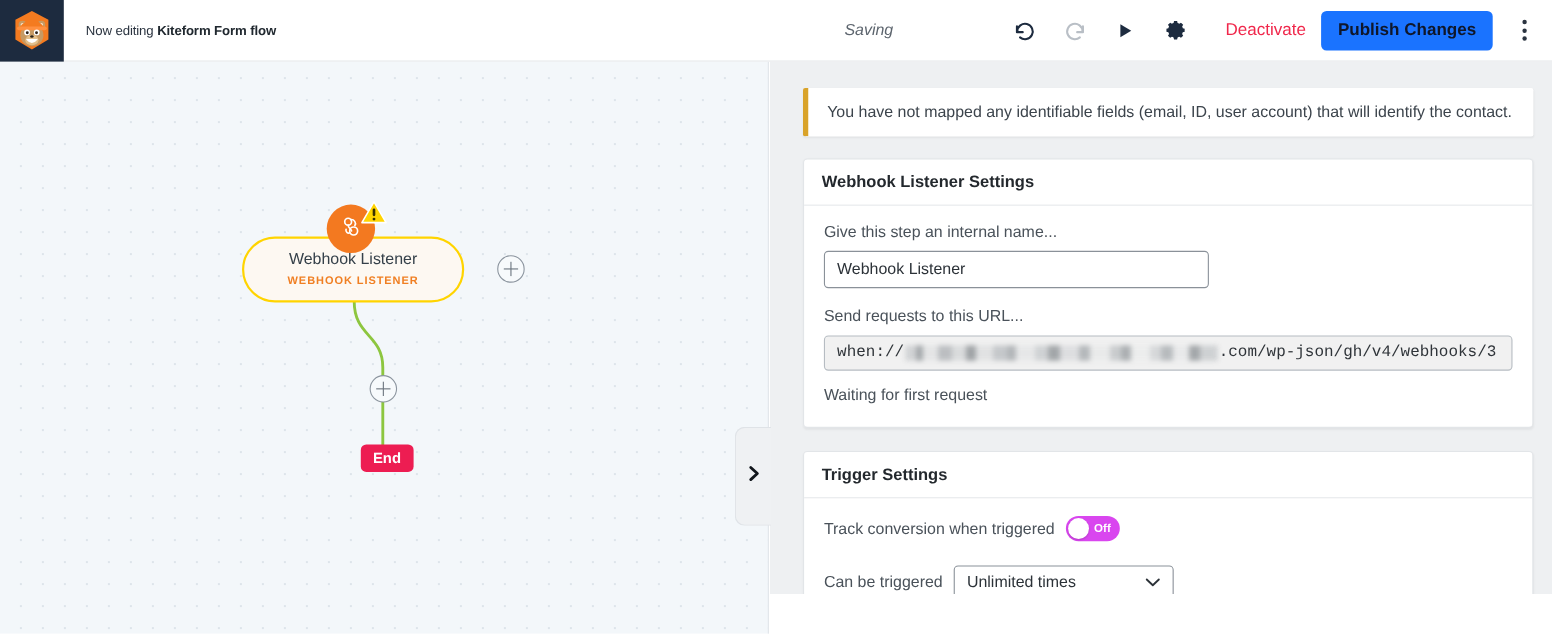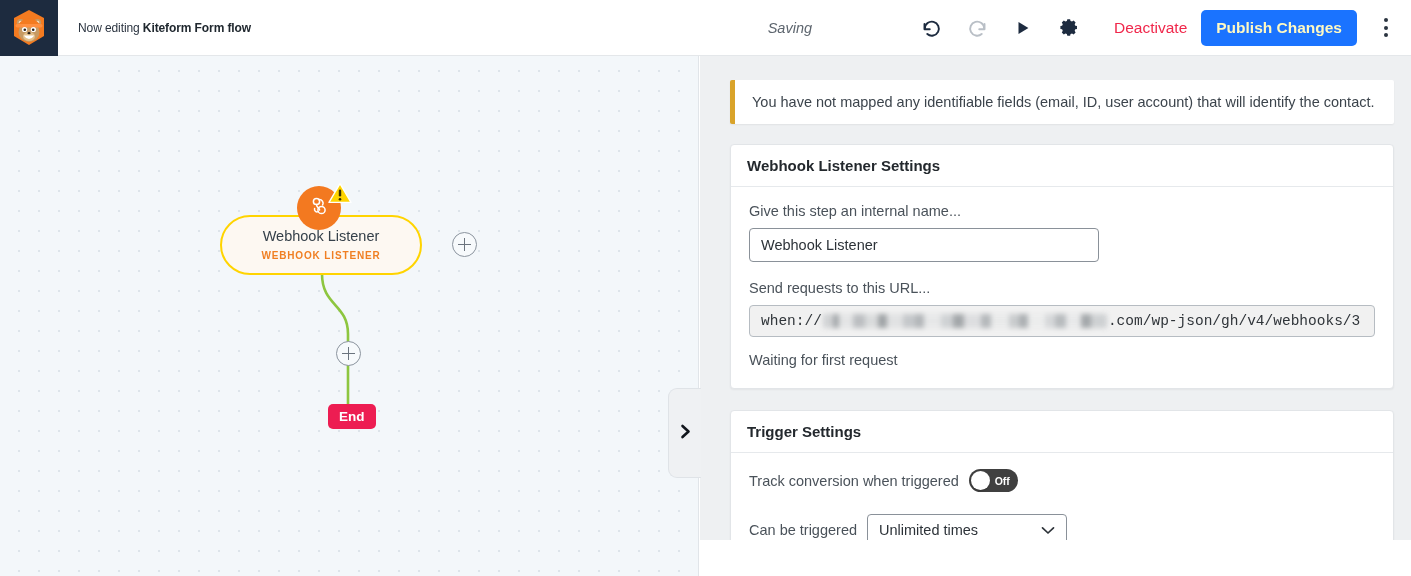--- a/index.html
+++ b/index.html
@@ -58,21 +58,21 @@
   .deactivate-btn {
     background: none; border: none; cursor: pointer;
     color: #f0274b;
     font-size: 15.5px;
     font-family: "Liberation Sans", sans-serif;
     margin-left: 22px; margin-right: 14px;
     white-space: nowrap;
   }
   .publish-btn {
     background: #1a73ff;
-    color: #fef9c3;
+    color: #0f172a;
     border: none; cursor: pointer;
     font-size: 15.5px; font-weight: 700;
     font-family: "Liberation Sans", sans-serif;
     padding: 9px 15px;
     border-radius: 5px;
     white-space: nowrap;
   }
   .kebab-btn {
     width: 30px; height: 40px;
     display: flex; flex-direction: column;
@@ -303,21 +303,21 @@
   .trigger-row:last-child { margin-bottom: 0; }
   .trigger-label {
     font-size: 14.5px;
     color: #4a525a;
     margin-right: 10px;
     white-space: nowrap;
   }
   .toggle {
     width: 49px; height: 23px;
     border-radius: 12px;
-    background: #404040;
+    background: #d946ef;
     position: relative;
     cursor: pointer;
     display: flex; align-items: center;
     flex: 0 0 auto;
   }
   .toggle-knob {
     position: absolute; left: 2px; top: 2px;
     width: 19px; height: 19px;
     border-radius: 50%;
     background: #ffffff;

